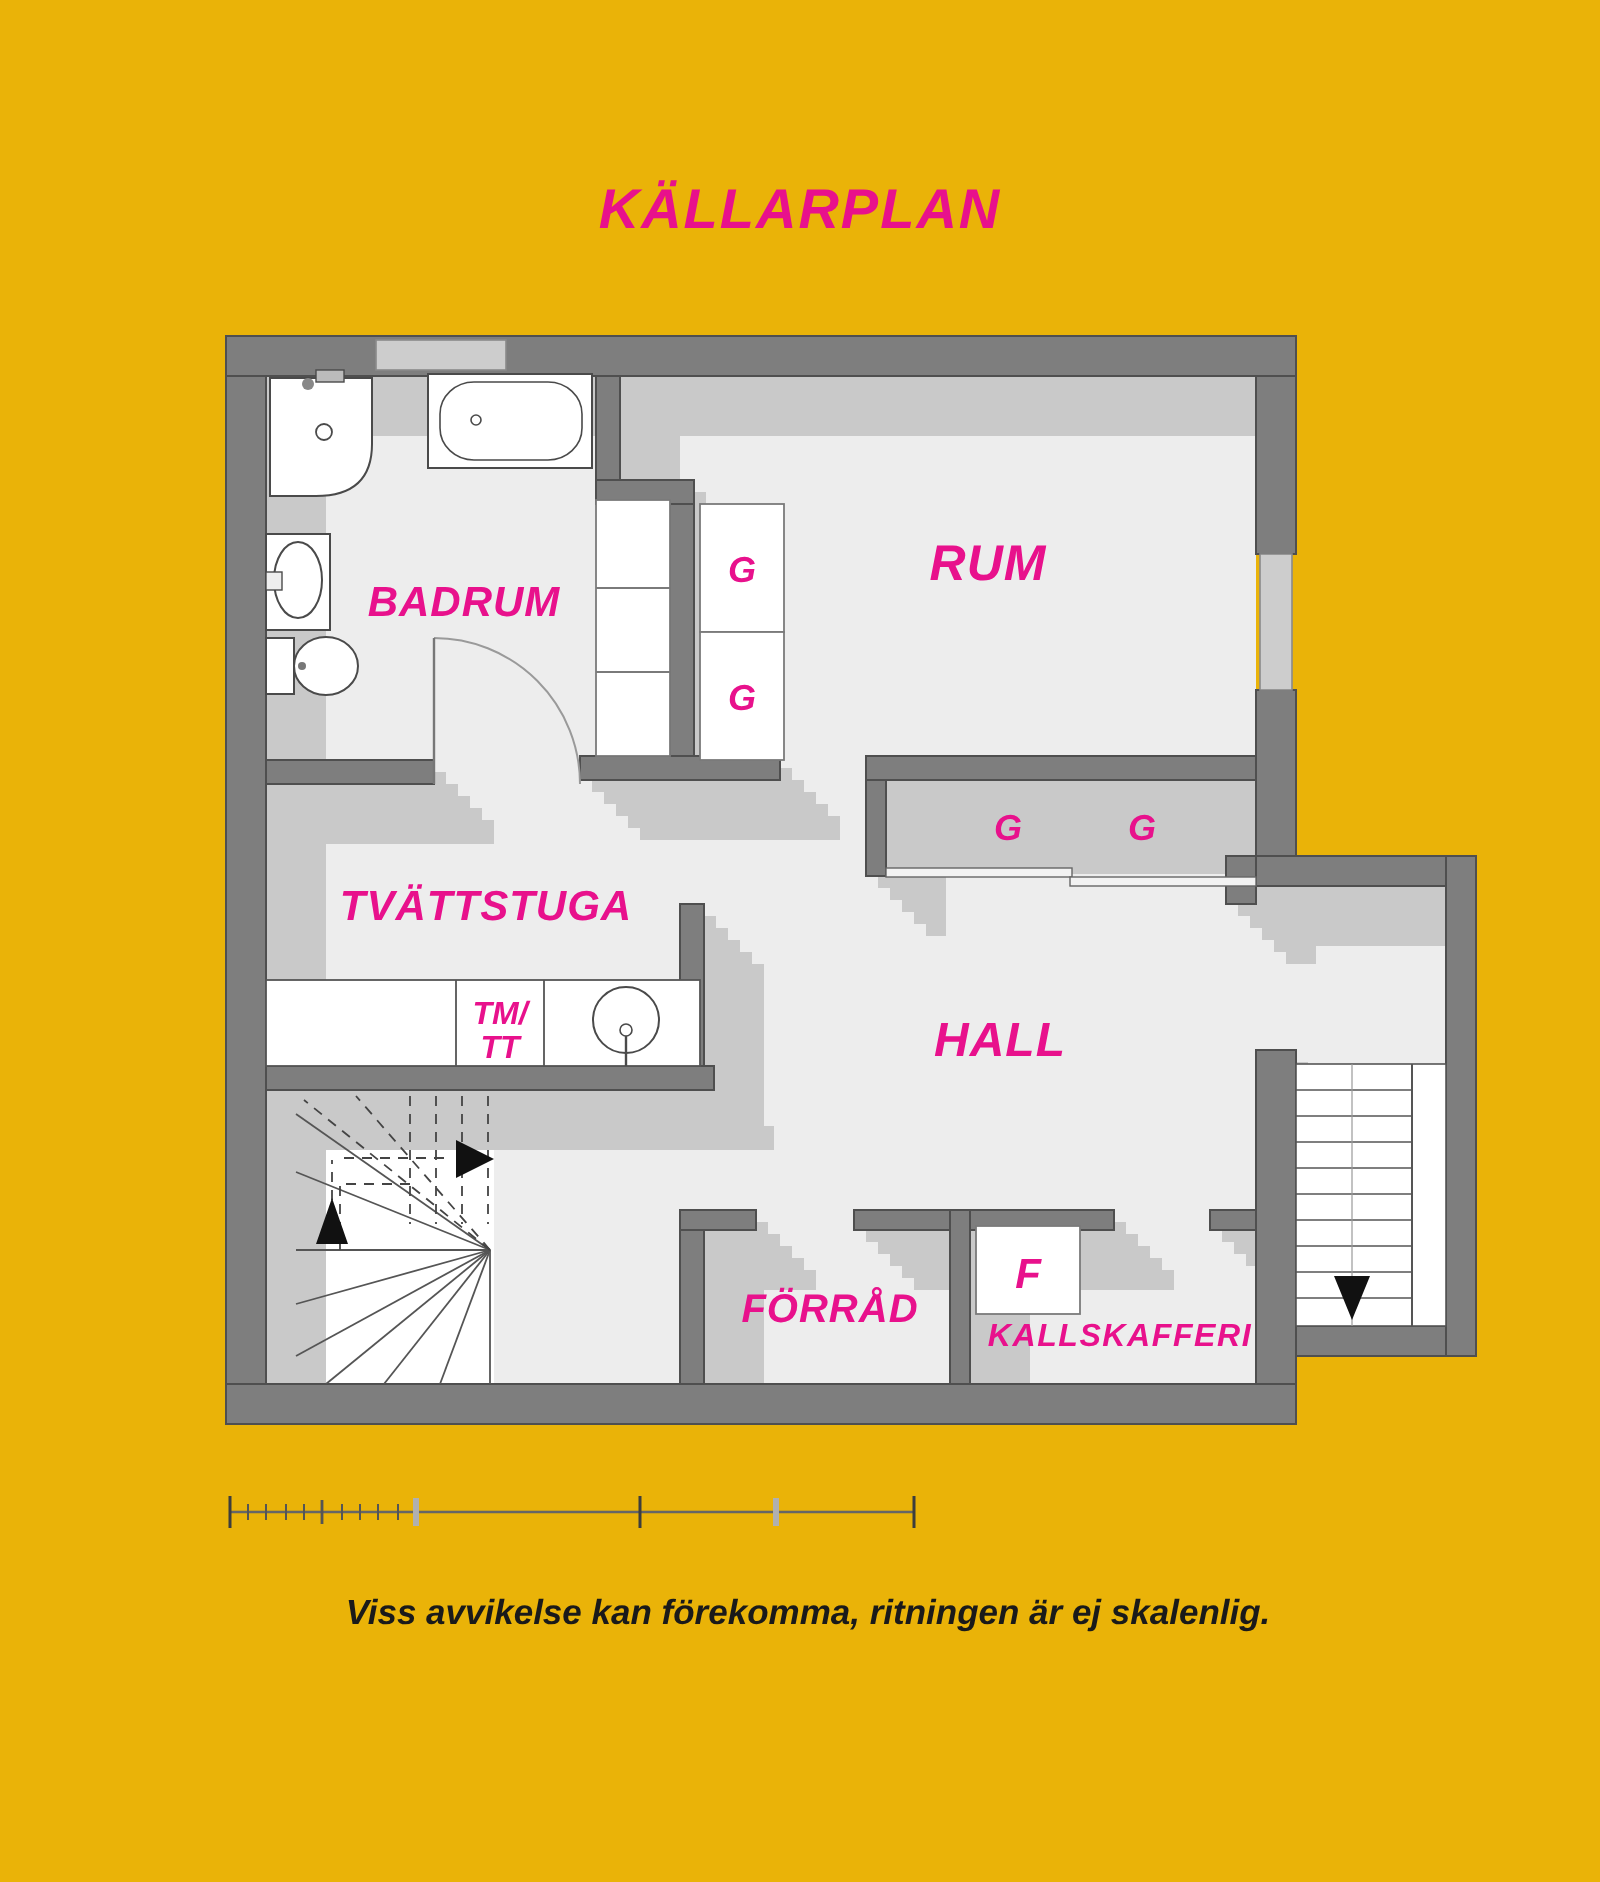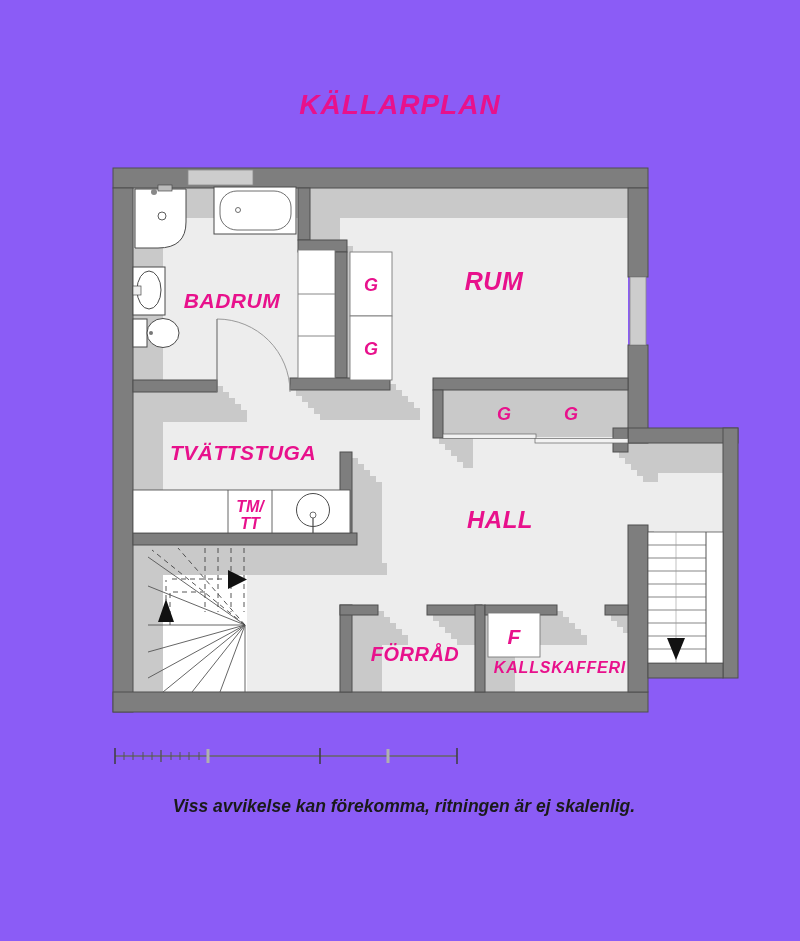--- a/index.html
+++ b/index.html
@@ -1,16 +1,16 @@
 <!DOCTYPE html>
 <html><head>
 <meta charset="utf-8">
 <style>
   html,body{margin:0;padding:0;background:#fff;}
-  .page{position:relative;width:800px;height:941px;background:#8b5cf6;overflow:hidden;
+  .page{position:relative;width:800px;height:941px;background:#eab308;overflow:hidden;
         font-family:"Liberation Sans",sans-serif;}
   svg text{font-family:"Liberation Sans",sans-serif;font-weight:bold;font-style:italic;}
   .pink{fill:#e8118c;}
   .dark{fill:#1a1a1a;}
 </style>
 </head>
 <body>
 
 <div class="page">
 <svg width="800" height="941" viewBox="0 0 800 941">

